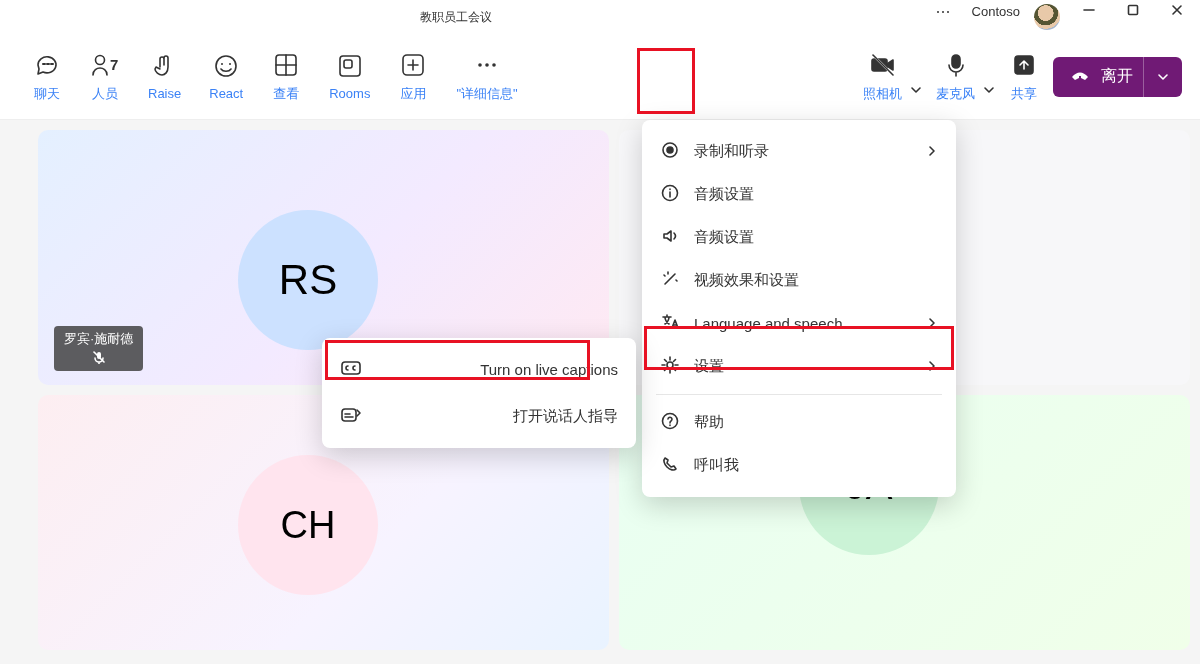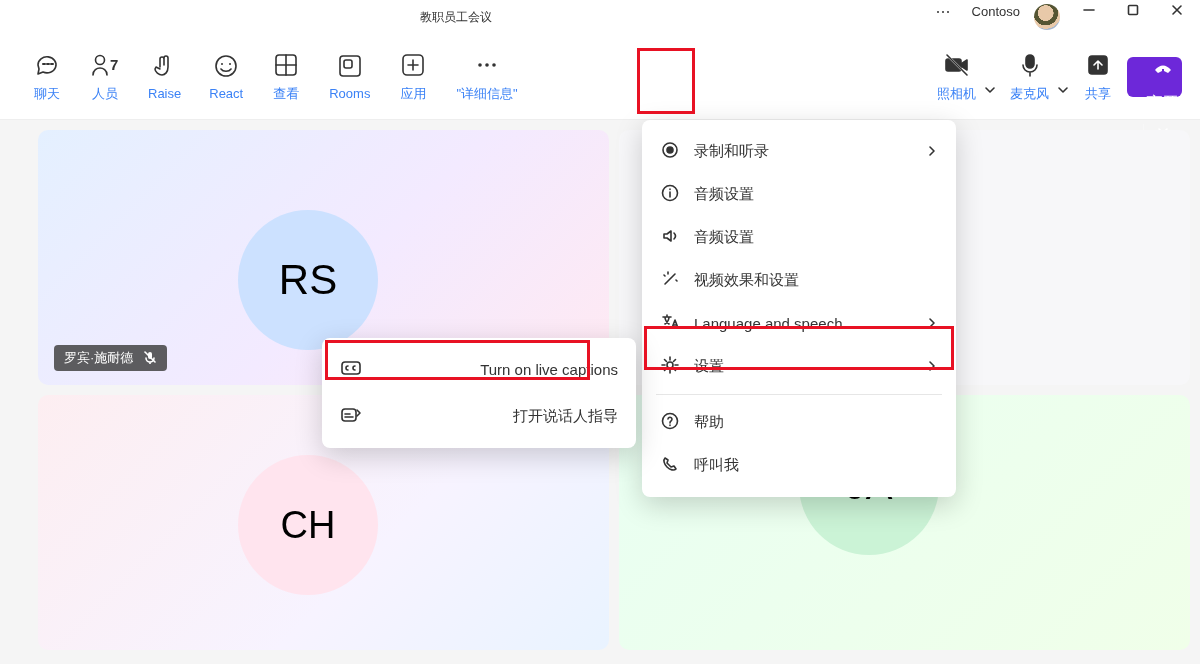--- a/index.html
+++ b/index.html
@@ -13,37 +13,37 @@
   .avatar { width:26px; height:26px; border-radius:50%; background: radial-gradient(circle at 45% 35%, #e8c9a9 0 35%, #553 36% 55%, #e8c9a9 56% 70%, #a7b8cf 71% 100%);}
   .winbtn { width:30px; text-align:center; color:#444;}
   .winbtn svg { display:block; margin:auto;}
   
   
   .toolbar { height:86px; background:#fff; display:flex; align-items:center; padding:0 18px; position:relative; border-bottom:1px solid #eee;}
   .tbitem { display:flex; flex-direction:column; align-items:center; justify-content:center; gap:6px; padding:0 14px; min-width:58px; cursor:pointer;}
   .tbitem .ticon { height:28px; display:flex; align-items:center; justify-content:center;}
   .tbitem .tlabel { font-size:13px; color:#3b82f6; white-space:nowrap;}
   .tb-spacer { flex:1;}
-  .leave-btn { background:#6d28d9; color:#fff; border-radius:6px; height:40px; display:flex; align-items:center; padding:0 0 0 16px; gap:10px; cursor:pointer;flex-direction:column;}
+  .leave-btn { background:#701a75; color:#fff; border-radius:6px; height:40px; display:flex; align-items:center; padding:0 0 0 16px; gap:10px; cursor:pointer;}
   .leave-btn .txt{ font-size:16px;}
   .leave-btn .split { padding:0 12px; border-left:1px solid rgba(255,255,255,.3); height:100%; display:flex; align-items:center;}
   .camgroup { display:flex; align-items:center;}
   .chev-small { margin-left:-6px; margin-top:28px; color:#555;}
   
   
   .grid { display:grid; grid-template-columns: 1fr 1fr; gap:10px; padding:10px; height:540px;margin-left:28px;}
   .tile { border-radius:10px; position:relative; overflow:hidden;}
   .tile.a{ background:linear-gradient(135deg,#e4f0ff 0%,#f3eaff 55%,#ffe9f2 100%);}
   .tile.b{ background:linear-gradient(135deg,#fdeef1 0%,#f7f3ff 60%,#e9f3ff 100%);}
   .tile.c{ background:linear-gradient(135deg,#e9fff2 0%,#f0ffe9 100%);}
   .circle { width:140px; height:140px; border-radius:50%; display:flex; align-items:center; justify-content:center; font-size:42px; position:absolute;}
   .circle.rs{ background:#cce1ff; top:80px; left:200px;}
   .circle.ch{ background:#ffe4ee; top:60px; left:200px; font-size:38px;}
   .circle.ja{ background:#cbf3d6; top:20px; left:180px; font-size:40px;}
-  .namebadge{ position:absolute; left:16px; bottom:14px; background:rgba(60,60,60,.82); color:#fff; padding:4px 10px; border-radius:4px; display:flex; align-items:center; gap:10px; font-size:13px;}
+  .namebadge{ position:absolute; left:16px; bottom:14px; background:rgba(60,60,60,.82); color:#fff; padding:4px 10px; border-radius:4px; display:flex; align-items:center; gap:2px; font-size:13px;flex-direction:column;}
   
   
   .menu { position:absolute; top:120px; left:642px; width:314px; background:#fff; border-radius:8px; box-shadow:0 8px 28px rgba(0,0,0,.18); padding:10px 0;}
   .menuitem { display:flex; align-items:center; gap:14px; padding:10px 18px; font-size:15px; color:#333; cursor:pointer; position:relative;}
   .menuitem .chev { position:absolute; right:18px; color:#666;}
   .menu-div { height:1px; background:#e6e6e6; margin:6px 14px;}
   
   
   .submenu { position:absolute; top:338px; left:322px; width:314px; background:#fff; border-radius:8px; box-shadow:0 8px 28px rgba(0,0,0,.18); padding:8px 0;}
   .submenu .menuitem{ padding:12px 18px;justify-content:space-between;}

